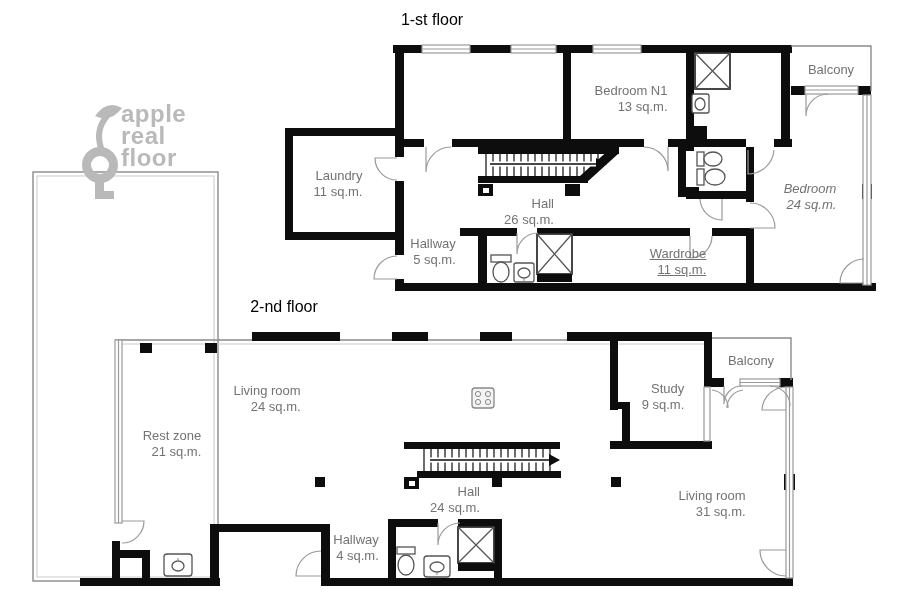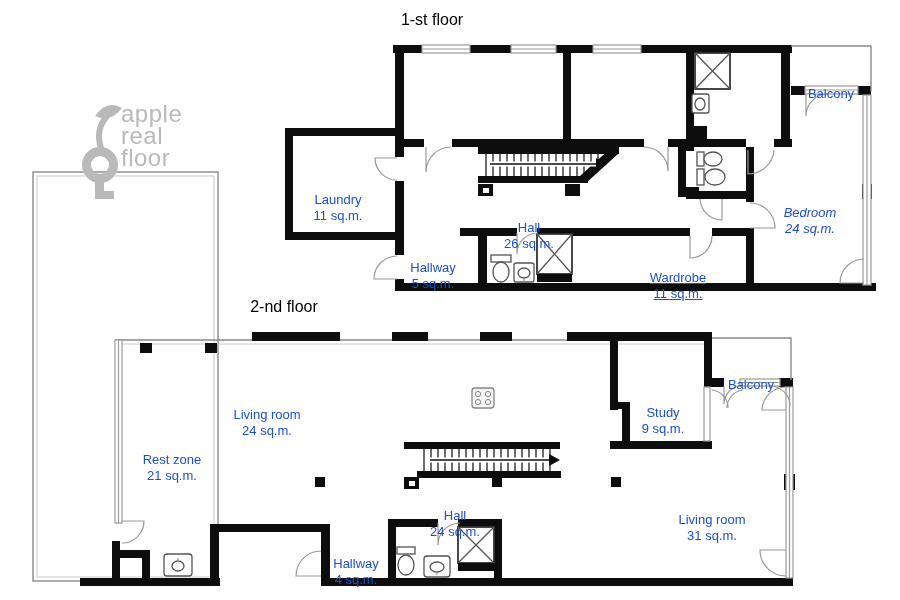--- a/index.html
+++ b/index.html
@@ -1,24 +1,24 @@
 <!DOCTYPE html>
 <html><head>
 <meta charset="utf-8">
 <style>
   html,body{margin:0;padding:0;background:#fff;}
   .plan{position:relative;width:900px;height:600px;background:#fff;overflow:hidden;
         font-family:"Liberation Sans",sans-serif;}
   .plan svg{position:absolute;left:0;top:0;}
-  .label{position:absolute;transform:translateX(-50%);text-align:center;
-         font-size:13px;line-height:1.22;color:#1d4ed8;white-space:nowrap;margin-top:24px;}
+  .label{position:absolute;transform:translateX(-50%);text-align:right;
+         font-size:13px;line-height:1.22;color:#737373;white-space:nowrap;}
   .label .room-name,.label .room-area{display:block;}
   .floor-title{position:absolute;transform:translateX(-50%);font-size:16px;color:#000;
                white-space:nowrap;}
-  .logo-text{position:absolute;left:121px;top:103px;font-weight:400;color:#b9b9b9;
+  .logo-text{position:absolute;left:121px;top:103px;font-weight:700;color:#b9b9b9;
              font-size:24px;line-height:22px;letter-spacing:.5px;}
   .wall{fill:#0d0d0d;}
   .thin{stroke:#8a8a8a;stroke-width:1.4;fill:none;}
   .thin2{stroke:#c9c9c9;stroke-width:1;fill:none;}
   .win{fill:#ffffff;stroke:#9a9a9a;stroke-width:1.2;}
   .door{stroke:#9a9a9a;stroke-width:1.2;fill:none;}
   .fixture{fill:#ffffff;stroke:#555;stroke-width:1.3;}
   .tread{stroke:#0d0d0d;stroke-width:1.2;fill:none;}
 </style>
 </head>
@@ -266,20 +266,24 @@
 
   <div class="floor-title" style="left:432px;top:11px;">1-st floor</div>
   <div class="floor-title" style="left:284px;top:298px;">2-nd floor</div>
 
   <div class="logo-text">
     <div>apple</div>
     <div>real</div>
     <div>floor</div>
   </div>
 
+  <div class="label" style="left:631px;top:83px;">
+    <span class="room-name">Bedroom N1</span>
+    <span class="room-area">13 sq.m.</span>
+  </div>
   <div class="label" style="left:831px;top:62px;">
     <span class="room-name">Balcony</span>
   </div>
   <div class="label" style="left:338px;top:168px;">
     <span class="room-name">Laundry</span>
     <span class="room-area">11 sq.m.</span>
   </div>
   <div class="label" style="left:529px;top:196px;">
     <span class="room-name">Hall</span>
     <span class="room-area">26 sq.m.</span>

